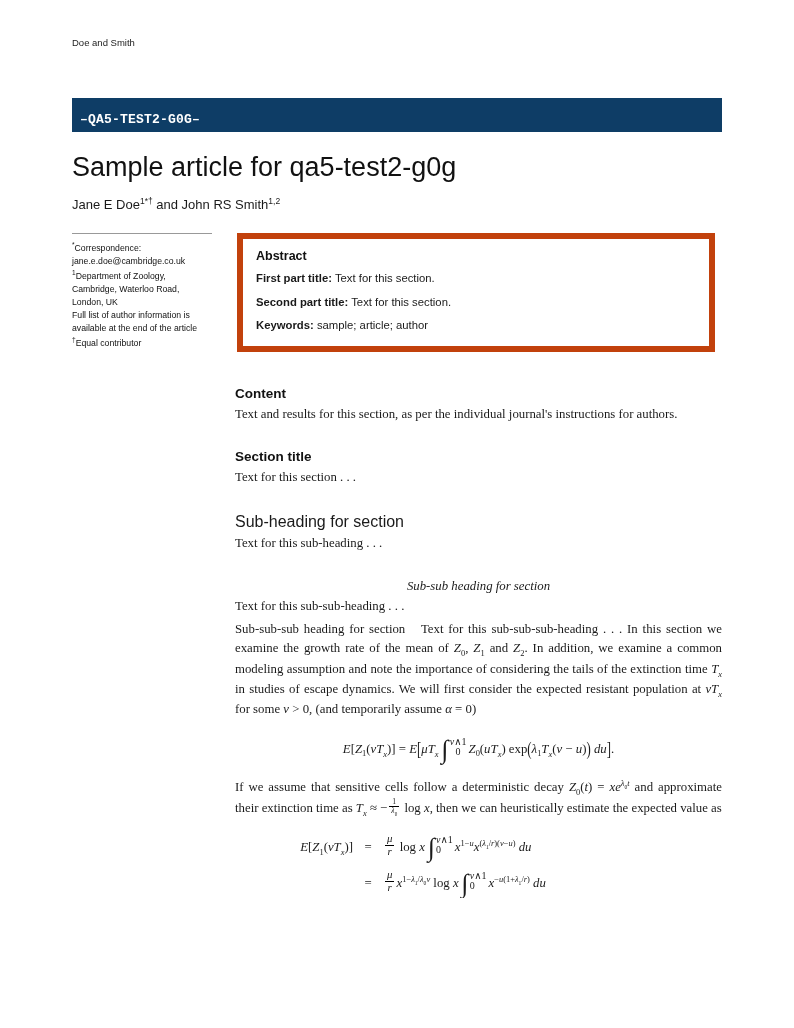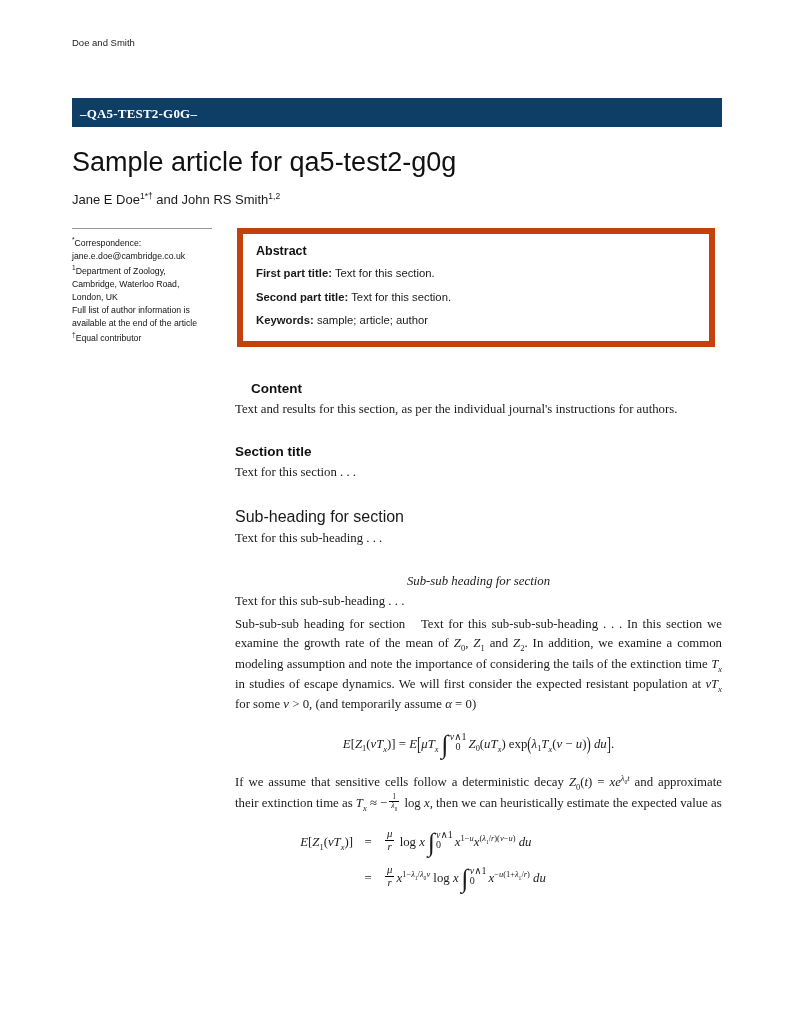--- a/index.html
+++ b/index.html
@@ -1,35 +1,35 @@
 <!DOCTYPE html>
 <html><head>
 <meta charset="utf-8">
 <style>
   html,body{margin:0;padding:0;background:#ffffff;}
   .page{width:794px;height:898px;background:#fff;padding:0 72px;box-sizing:border-box;
         font-family:"Liberation Serif",serif;color:#1a1a1a;position:relative;overflow:hidden;}
   .running-head{padding-top:37px;font-family:"Liberation Sans",sans-serif;font-size:9.5px;color:#222;}
-  .banner{margin-top:50px;background:#0e3d66;color:#fff;font-family:Liberation Serif, serif;
-          font-weight:700;font-size:13px;padding:8px 8px 5px;letter-spacing:.2px;}
+  .banner{margin-top:50px;background:#0e3d66;color:#fff;font-family:Liberation Mono, monospace;
+          font-weight:700;font-size:13px;padding:14px 8px 5px;letter-spacing:.2px;}
   .title{margin:20px 0 0;font-family:"Liberation Sans",sans-serif;font-weight:500;font-size:27px;color:#111;}
   .authors{margin-top:13px;font-family:"Liberation Sans",sans-serif;font-size:13px;font-weight:500;}
   .authors sup{font-size:8.5px;}
   .topmatter{display:flex;gap:25px;margin-top:21px;align-items:flex-start;}
   .sidebar{flex:0 0 140px;border-top:1px solid #999;padding-top:6px;
            font-family:"Liberation Sans",sans-serif;font-size:8.7px;line-height:1.5;color:#111;}
   .sidebar sup{font-size:6.5px;}
   .abstract{flex:1;margin-right:7px;border:6px solid #c2410c;padding:10px 13px 13px;
             font-family:"Liberation Sans",sans-serif;}
   .abstract-title{font-size:12.5px;font-weight:700;color:#111;}
   .abstract-item{font-size:11.3px;line-height:1.45;margin-top:7px;}
   .abstract-item b{font-weight:700;}
   .main{margin:34px 0 0 163px;}
   .sec-h{font-family:"Liberation Sans",sans-serif;font-size:13.5px;font-weight:700;margin:24px 0 4px;color:#111;}
-  .main .sec-h:first-child{margin-top:0;margin-left:16px;}
+  .main .sec-h:first-child{margin-top:0;}
   .sub-h{font-family:"Liberation Sans",sans-serif;font-size:16px;font-weight:400;margin:26px 0 3px;}
   .subsub-h{font-style:italic;font-weight:400;font-size:12.8px;margin:26px 0 3px;text-align:center;}
   p.bodytext{font-size:12.8px;line-height:1.5;text-align:justify;margin:0 0 4px;}
   .runin{margin-top:26px;}
   .rh{margin-right:11px;}
   .eq{font-size:12.8px;text-align:center;margin:18px 0 14px;white-space:nowrap;}
   .eq-align{margin:16px 0 0;}
   .eq-row{display:grid;grid-template-columns:118px 30px auto;align-items:center;margin:10px 0;
           position:relative;font-size:12.8px;}
   .eq-lhs{text-align:right;white-space:nowrap;}

